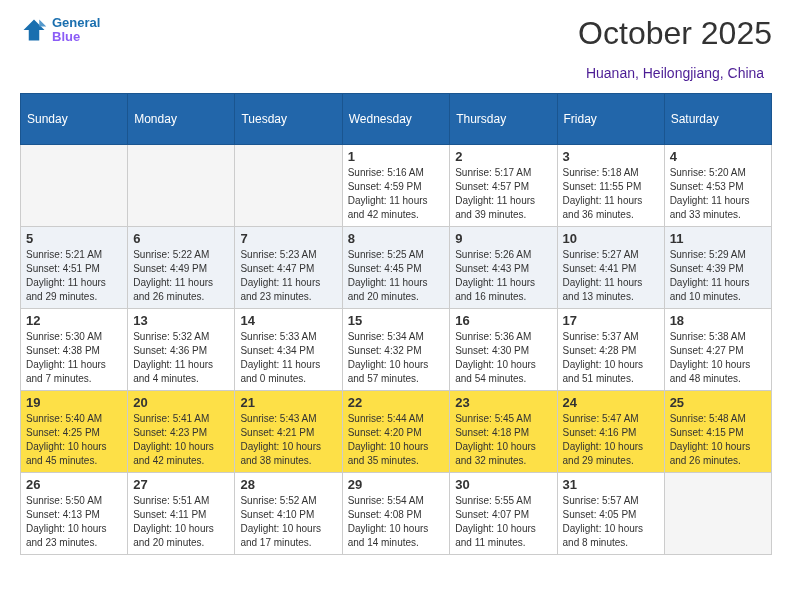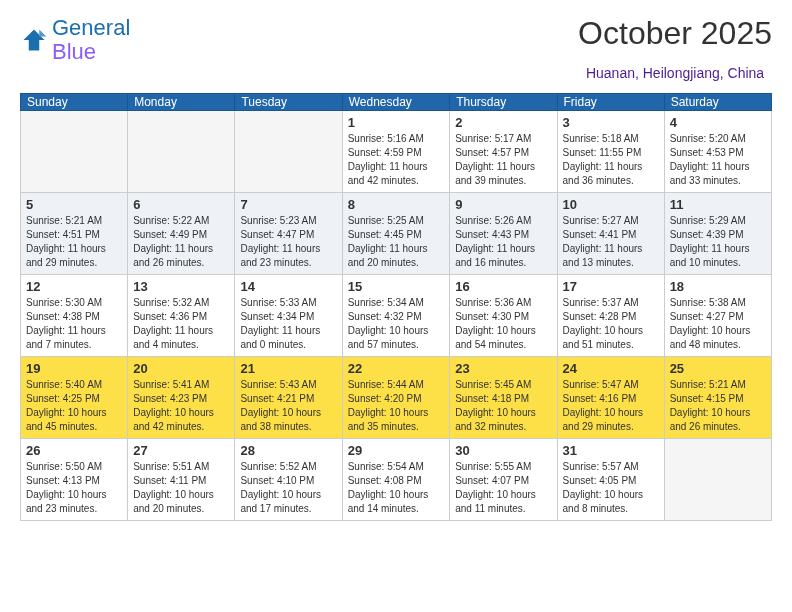--- a/index.html
+++ b/index.html
@@ -19,22 +19,22 @@
       align-items: flex-start;
       justify-content: space-between;
       margin-bottom: 12px;
     }
     .logo {
       display: flex;
       align-items: center;
       gap: 4px;
     }
     .logo-text {
-      font-size: 22px;
-      font-weight: normal;
+      font-size: 13px;
+      font-weight: bold;
       color: #333;
       line-height: 1.1;
     }
     .logo-text span {
       color: #1a6faf;
     }
     .logo-icon {
       width: 28px;
       height: 28px;
     }
@@ -54,21 +54,21 @@
     }
     .calendar {
       width: 100%;
       border-collapse: collapse;
       font-size: 10.5px;
     }
     .calendar th {
       background: #2266aa;
       color: #fff;
       text-align: left;
-      padding: 1px 6px;
+      padding: 18px 6px;
       font-size: 12px;
       font-weight: normal;
       border: 1px solid #1a5590;
     }
     .calendar td {
       border: 1px solid #ccc;
       vertical-align: top;
       padding: 4px 5px;
       width: 108px;
       height: 82px;
@@ -307,21 +307,21 @@
           </td>
           <td>
             <span class="day-number">24</span>
             <div class="day-info">Sunrise: 5:47 AM
 Sunset: 4:16 PM
 Daylight: 10 hours
 and 29 minutes.</div>
           </td>
           <td>
             <span class="day-number">25</span>
-            <div class="day-info">Sunrise: 5:21 AM
+            <div class="day-info">Sunrise: 5:48 AM
 Sunset: 4:15 PM
 Daylight: 10 hours
 and 26 minutes.</div>
           </td>
         </tr>
         <tr class="week-row-5">
           <td>
             <span class="day-number">26</span>
             <div class="day-info">Sunrise: 5:50 AM
 Sunset: 4:13 PM

